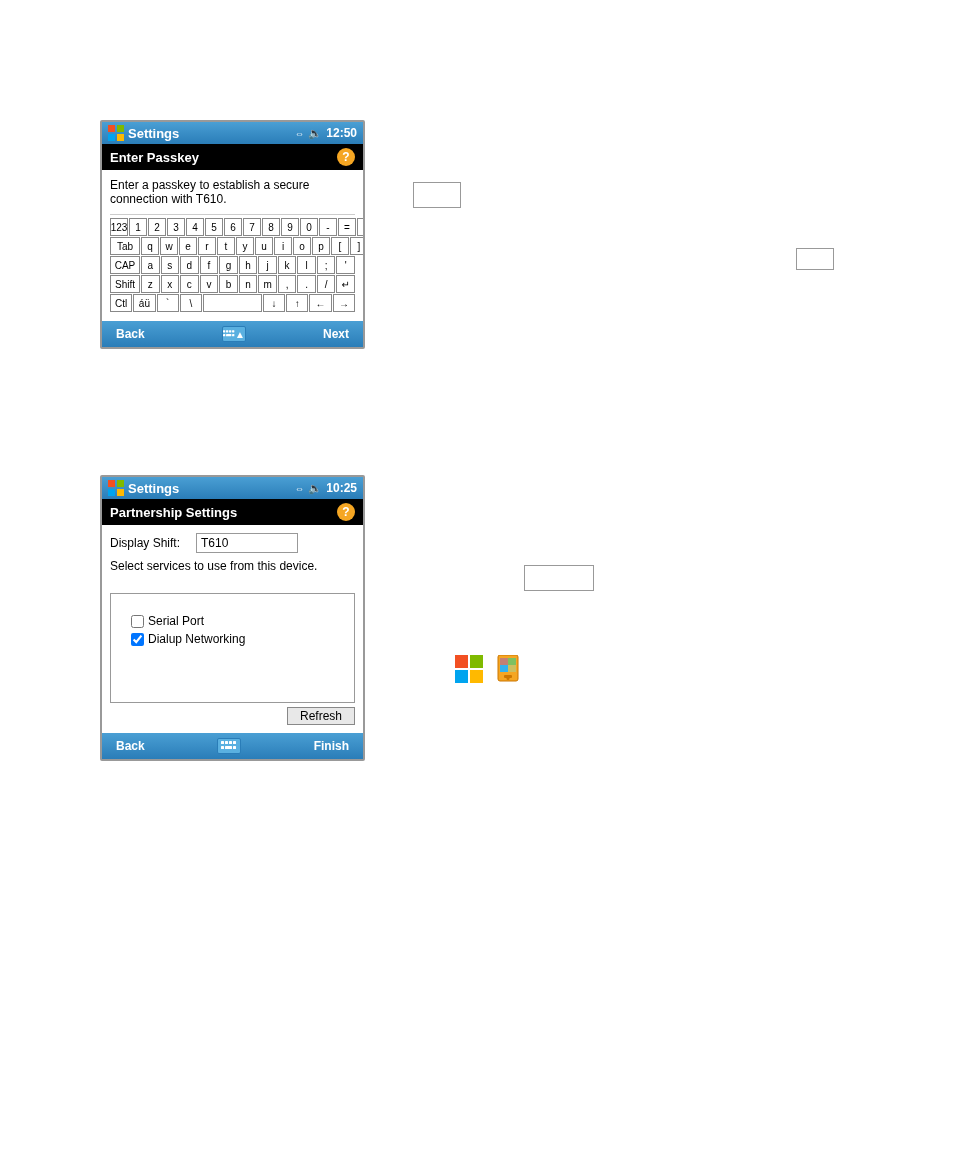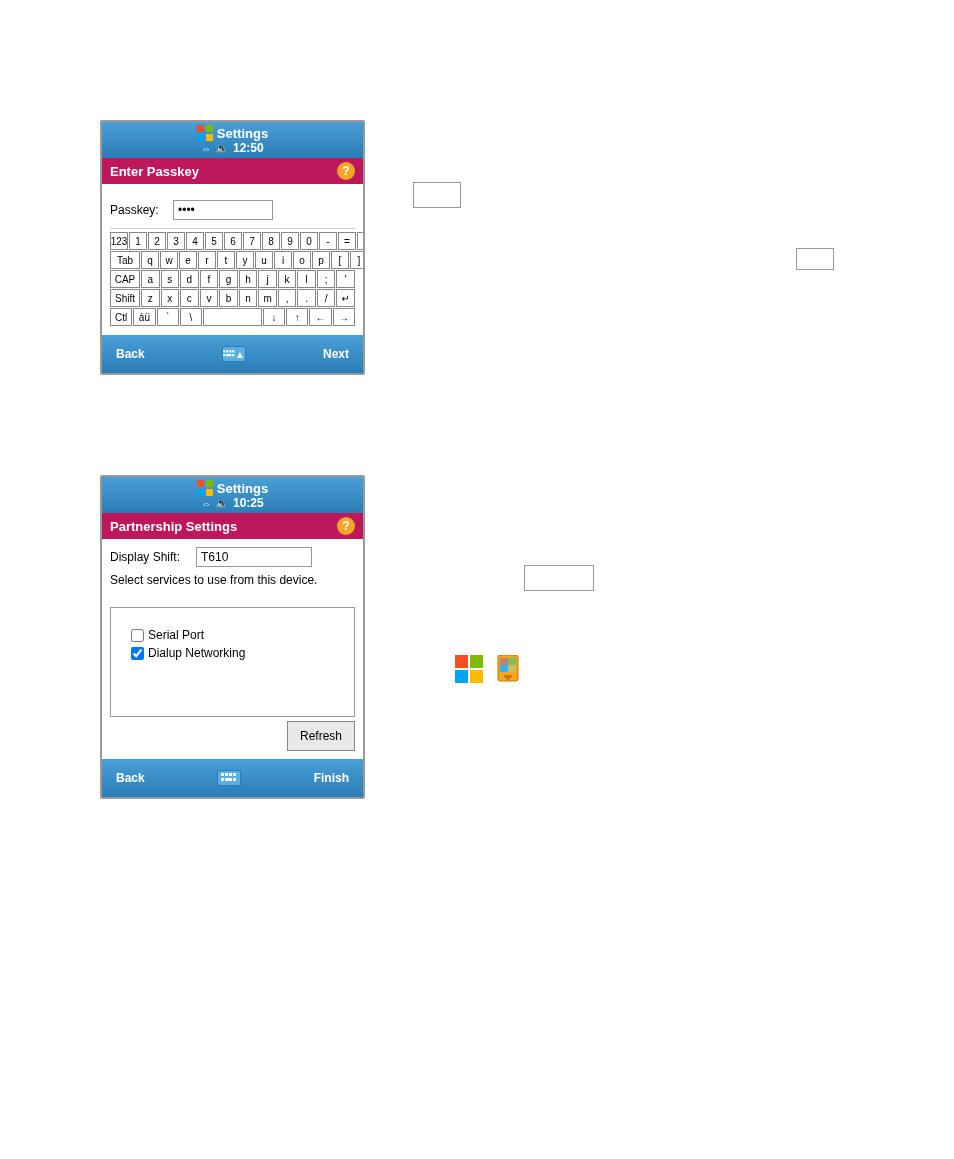--- a/index.html
+++ b/index.html
@@ -23,37 +23,36 @@
     
     .title-bar {
       background: linear-gradient(to bottom, #4a9fd4, #2a7db8);
       color: white;
       display: flex;
       align-items: center;
       justify-content: space-between;
       padding: 3px 6px;
       font-size: 13px;
       font-weight: bold;
-      flex-direction: column;
     }
     .title-bar-left {
       display: flex;
       align-items: center;
       gap: 4px;
     }
     .title-bar-right {
       display: flex;
       align-items: center;
       gap: 4px;
       font-size: 12px;
     }
 
     
     .section-header {
-      background: #be185d;
+      background: #000000;
       color: white;
       padding: 4px 8px;
       font-size: 13px;
       font-weight: bold;
       display: flex;
       align-items: center;
       justify-content: space-between;
     }
     .help-icon {
       width: 18px;
@@ -75,21 +74,21 @@
       padding: 8px;
       font-size: 12px;
     }
 
     
     .bottom-bar {
       background: linear-gradient(to bottom, #4a9fd4, #2a7db8);
       display: flex;
       align-items: center;
       justify-content: space-between;
-      padding: 10px 8px;
+      padding: 4px 8px;
     }
     .bottom-btn {
       color: white;
       font-size: 12px;
       font-weight: bold;
       cursor: pointer;
       background: none;
       border: none;
       padding: 2px 6px;
     }
@@ -161,39 +160,39 @@
       margin-bottom: 6px;
     }
     .form-label {
       font-size: 12px;
       min-width: 80px;
     }
     .form-input {
       border: 1px solid #999;
       padding: 2px 4px;
       font-size: 12px;
-      width: 116px;
+      width: 102px;
     }
     .services-box {
       border: 1px solid #999;
       padding: 20px;
       min-height: 110px;
       margin-bottom: 4px;
     }
     .checkbox-row {
       display: flex;
       align-items: center;
       gap: 4px;
       margin-bottom: 4px;
       font-size: 12px;
     }
     .refresh-btn {
       display: block;
       margin-left: auto;
-      padding: 7px 12px;
+      padding: 1px 12px;
       font-size: 12px;
       border: 1px solid #888;
       background: #e8e8e8;
       cursor: pointer;
     }
 
     
     .small-rect {
       position: absolute;
       border: 1px solid #999;
@@ -232,25 +231,22 @@
       <span>12:50</span>
     </div>
   </div>
 
   <div class="section-header">
     <span>Enter Passkey</span>
     <div class="help-icon">?</div>
   </div>
 
   <div class="content-area">
-
-    <div class="passkey-row">
-      <span class="passkey-label">Passkey:</span>
-      <input type="password" class="passkey-input" value="****" style="">
-    </div>
+    <p style="font-size:12px; margin-bottom:8px;">Enter a passkey to establish a secure connection with T610.</p>
+
 
     <div class="keyboard-area">
 
       <div class="kb-row">
         <div class="kb-key">123</div>
         <div class="kb-key">1</div>
         <div class="kb-key">2</div>
         <div class="kb-key">3</div>
         <div class="kb-key">4</div>
         <div class="kb-key">5</div>

